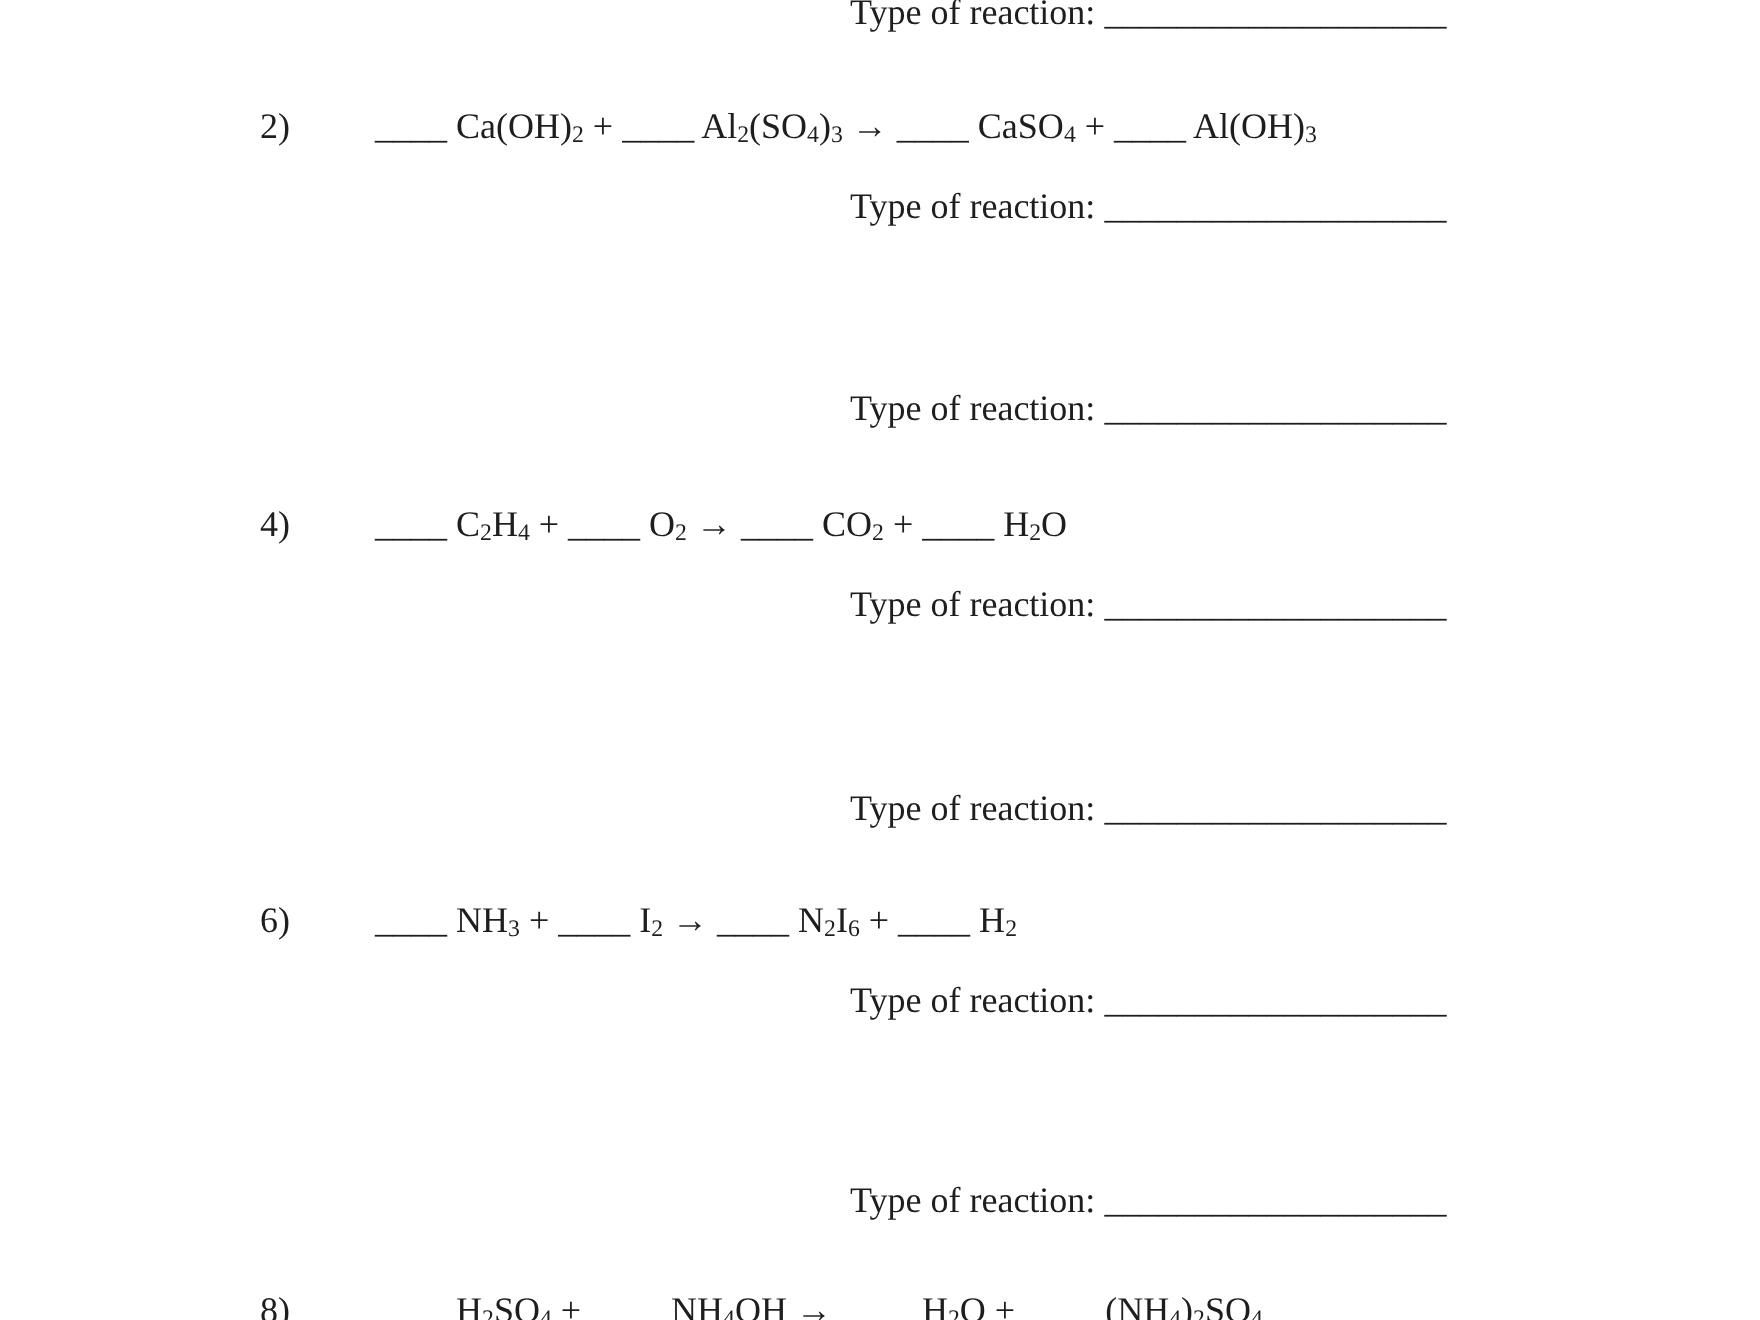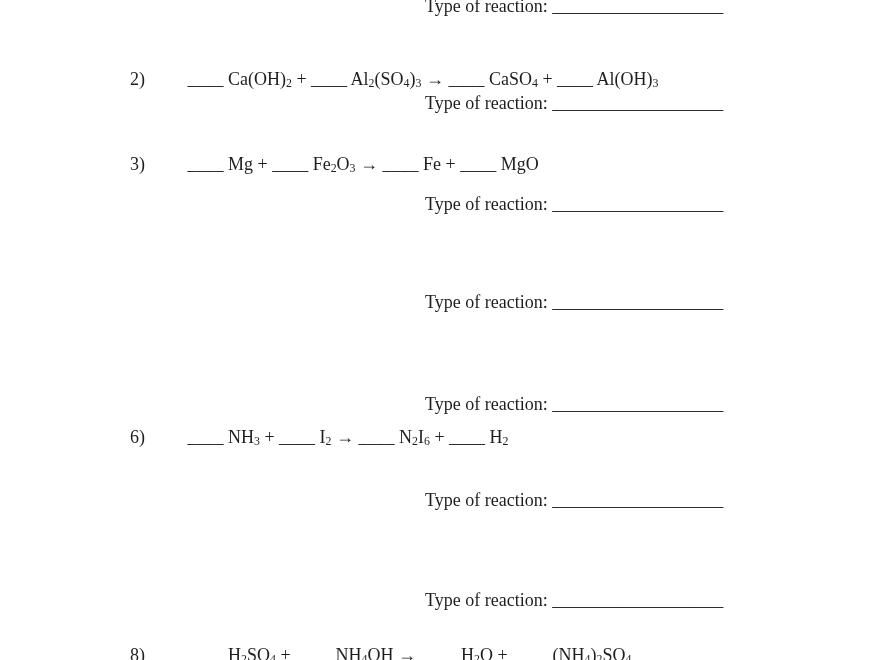--- a/index.html
+++ b/index.html
@@ -48,53 +48,53 @@
 <body>
 
 <div class="page">
 
   <div class="type-line" style="top:-5px">
     <span>Type of reaction:</span>
     <span> </span>
     <span class="blank">___________________</span>
   </div>
 
-  <div class="eq-line" style="top:68px">
+  <div class="eq-line" style="top:52px">
     <span class="q-num">2)</span>
     <span class="equation">____ Ca(OH)<sub>2</sub> + ____ Al<sub>2</sub>(SO<sub>4</sub>)<sub>3</sub> <span class="arrow">→</span> ____ CaSO<sub>4</sub> + ____ Al(OH)<sub>3</sub></span>
   </div>
   <div class="type-line" style="top:92px">
     <span>Type of reaction:</span>
     <span> </span>
     <span class="blank">___________________</span>
   </div>
 
-  <div class="eq-line" style="top:153px">
-    <span class="q-num">3)</span>
-    <span class="equation">____ Mg + ____ Fe<sub>2</sub>O<sub>3</sub> <span class="arrow">→</span> ____ Fe + ____ MgO</span>
-  </div>
   <div class="type-line" style="top:193px">
     <span>Type of reaction:</span>
     <span> </span>
     <span class="blank">___________________</span>
   </div>
 
+  <div class="eq-line" style="top:251px">
+    <span class="q-num">4)</span>
+    <span class="equation">____ C<sub>2</sub>H<sub>4</sub> + ____ O<sub>2</sub> <span class="arrow">→</span> ____ CO<sub>2</sub> + ____ H<sub>2</sub>O</span>
+  </div>
   <div class="type-line" style="top:291px">
     <span>Type of reaction:</span>
     <span> </span>
     <span class="blank">___________________</span>
   </div>
 
   <div class="type-line" style="top:393px">
     <span>Type of reaction:</span>
     <span> </span>
     <span class="blank">___________________</span>
   </div>
 
-  <div class="eq-line" style="top:426px">
+  <div class="eq-line" style="top:449px">
     <span class="q-num">6)</span>
     <span class="equation">____ NH<sub>3</sub> + ____ I<sub>2</sub> <span class="arrow">→</span> ____ N<sub>2</sub>I<sub>6</sub> + ____ H<sub>2</sub></span>
   </div>
   <div class="type-line" style="top:489px">
     <span>Type of reaction:</span>
     <span> </span>
     <span class="blank">___________________</span>
   </div>
 
   <div class="type-line" style="top:589px">

